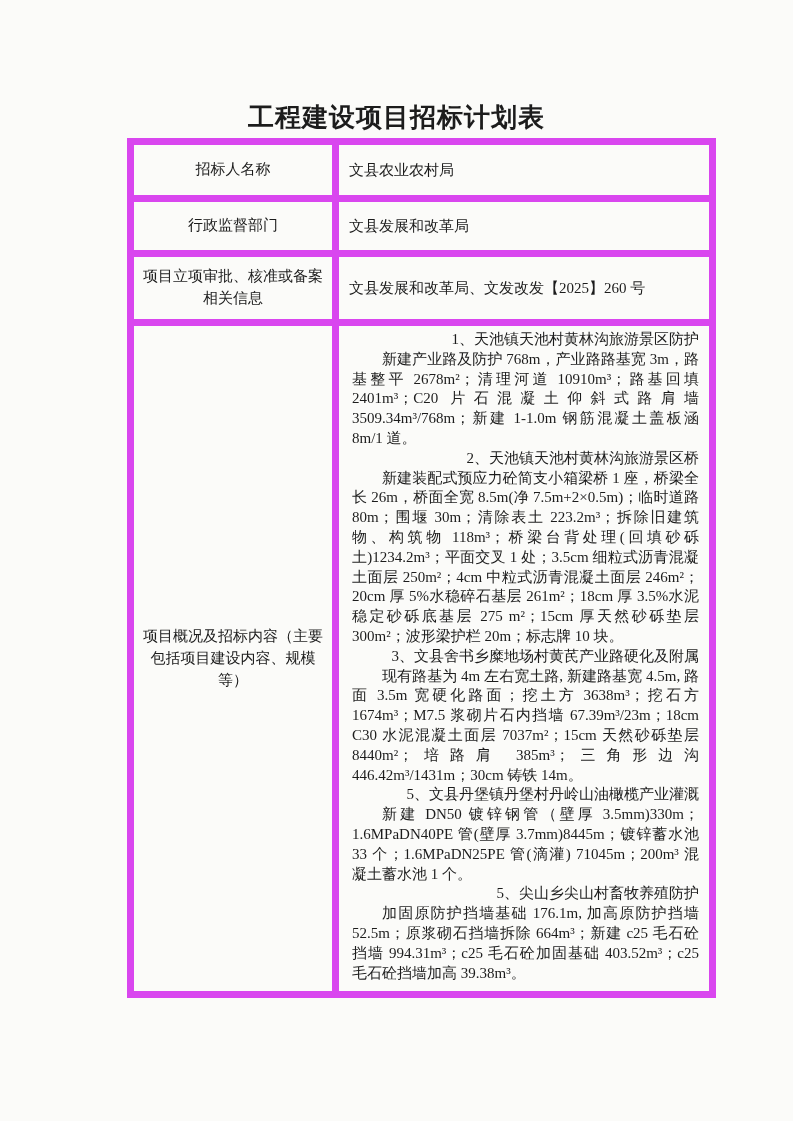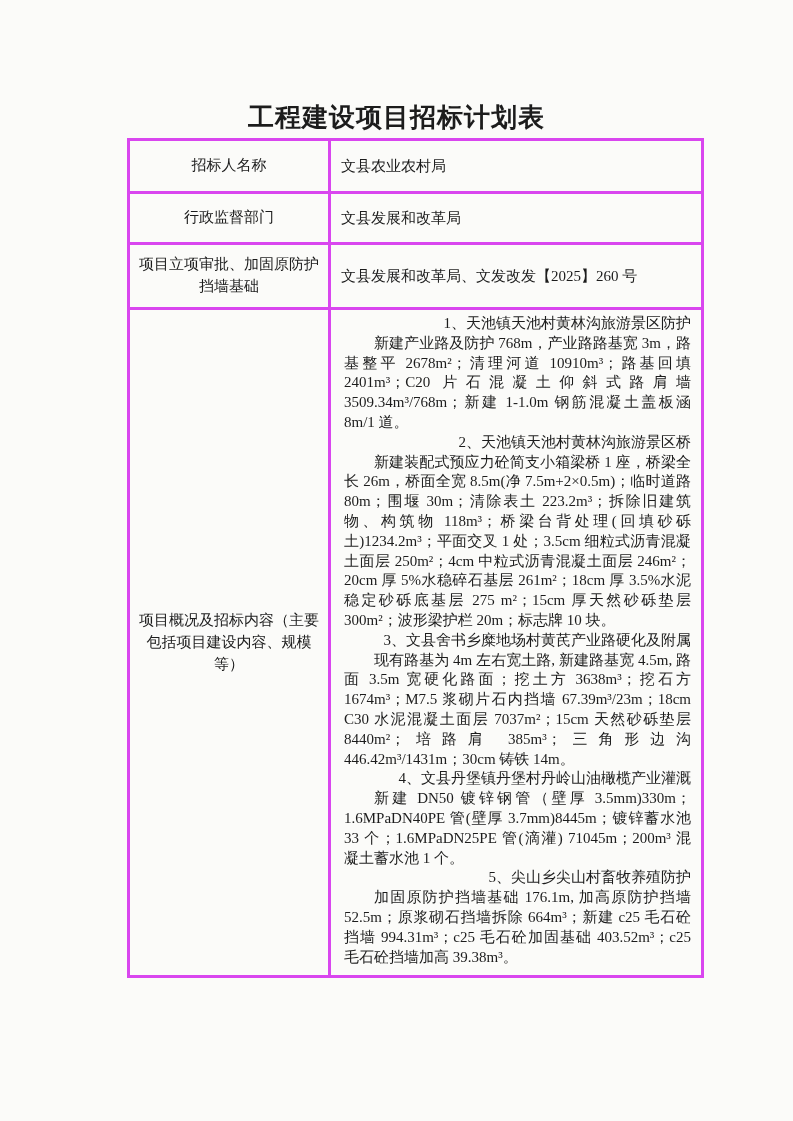--- a/index.html
+++ b/index.html
@@ -31,21 +31,21 @@
   }
   table.plan-table {
     border-collapse: collapse;
     table-layout: fixed;
     margin-left: 127px;
     margin-top: 2px;
     width: 540px;
     background: transparent;
   }
   table.plan-table td {
-    border: 3px solid #d946ef;
+    border: 7px solid #d946ef;
     font-size: 15px;
     vertical-align: middle;
   }
   td.label {
     width: 190px;
     text-align: center;
     padding: 2px 4px;
     line-height: 1.45;
   }
   td.value {
@@ -86,40 +86,40 @@
     <tbody>
       <tr class="r1">
         <td class="label">招标人名称</td>
         <td class="value">文县农业农村局</td>
       </tr>
       <tr class="r3">
         <td class="label">行政监督部门</td>
         <td class="value">文县发展和改革局</td>
       </tr>
       <tr class="r4">
-        <td class="label">项目立项审批、加固原防护挡墙基础</td>
+        <td class="label">项目立项审批、核准或备案相关信息</td>
         <td class="value">文县发展和改革局、文发改发【2025】260 号</td>
       </tr>
       <tr class="r5">
         <td class="label overview-label">项目概况及招标内容（主要包括项目建设内容、规模等）</td>
         <td class="content">
           <div class="section">
             <div class="heading">1、天池镇天池村黄林沟旅游景区防护</div>
             <p class="body">新建产业路及防护 768m，产业路路基宽 3m，路基整平 2678m²；清理河道 10910m³；路基回填 2401m³；C20 片石混凝土仰斜式路肩墙 3509.34m³/768m；新建 1-1.0m 钢筋混凝土盖板涵 8m/1 道。</p>
           </div>
           <div class="section">
             <div class="heading">2、天池镇天池村黄林沟旅游景区桥</div>
             <p class="body">新建装配式预应力砼简支小箱梁桥 1 座，桥梁全长 26m，桥面全宽 8.5m(净 7.5m+2×0.5m)；临时道路 80m；围堰 30m；清除表土 223.2m³；拆除旧建筑物、构筑物 118m³；桥梁台背处理(回填砂砾土)1234.2m³；平面交叉 1 处；3.5cm 细粒式沥青混凝土面层 250m²；4cm 中粒式沥青混凝土面层 246m²；20cm 厚 5%水稳碎石基层 261m²；18cm 厚 3.5%水泥稳定砂砾底基层 275 m²；15cm 厚天然砂砾垫层 300m²；波形梁护栏 20m；标志牌 10 块。</p>
           </div>
           <div class="section">
             <div class="heading">3、文县舍书乡糜地场村黄芪产业路硬化及附属</div>
             <p class="body">现有路基为 4m 左右宽土路, 新建路基宽 4.5m, 路面 3.5m 宽硬化路面；挖土方 3638m³；挖石方 1674m³；M7.5 浆砌片石内挡墙 67.39m³/23m；18cm C30 水泥混凝土面层 7037m²；15cm 天然砂砾垫层 8440m²；培路肩 385m³；三角形边沟 446.42m³/1431m；30cm 铸铁 14m。</p>
           </div>
           <div class="section">
-            <div class="heading">4、文县丹堡镇丹堡村丹岭山油橄榄产业灌溉</div>
+            <div class="heading">5、文县丹堡镇丹堡村丹岭山油橄榄产业灌溉</div>
             <p class="body">新建 DN50 镀锌钢管（壁厚 3.5mm)330m；1.6MPaDN40PE 管(壁厚 3.7mm)8445m；镀锌蓄水池 33 个；1.6MPaDN25PE 管(滴灌) 71045m；200m³ 混凝土蓄水池 1 个。</p>
           </div>
           <div class="section">
             <div class="heading">5、尖山乡尖山村畜牧养殖防护</div>
             <p class="body">加固原防护挡墙基础 176.1m, 加高原防护挡墙 52.5m；原浆砌石挡墙拆除 664m³；新建 c25 毛石砼挡墙 994.31m³；c25 毛石砼加固基础 403.52m³；c25 毛石砼挡墙加高 39.38m³。</p>
           </div>
         </td>
       </tr>
     </tbody>
   </table>

